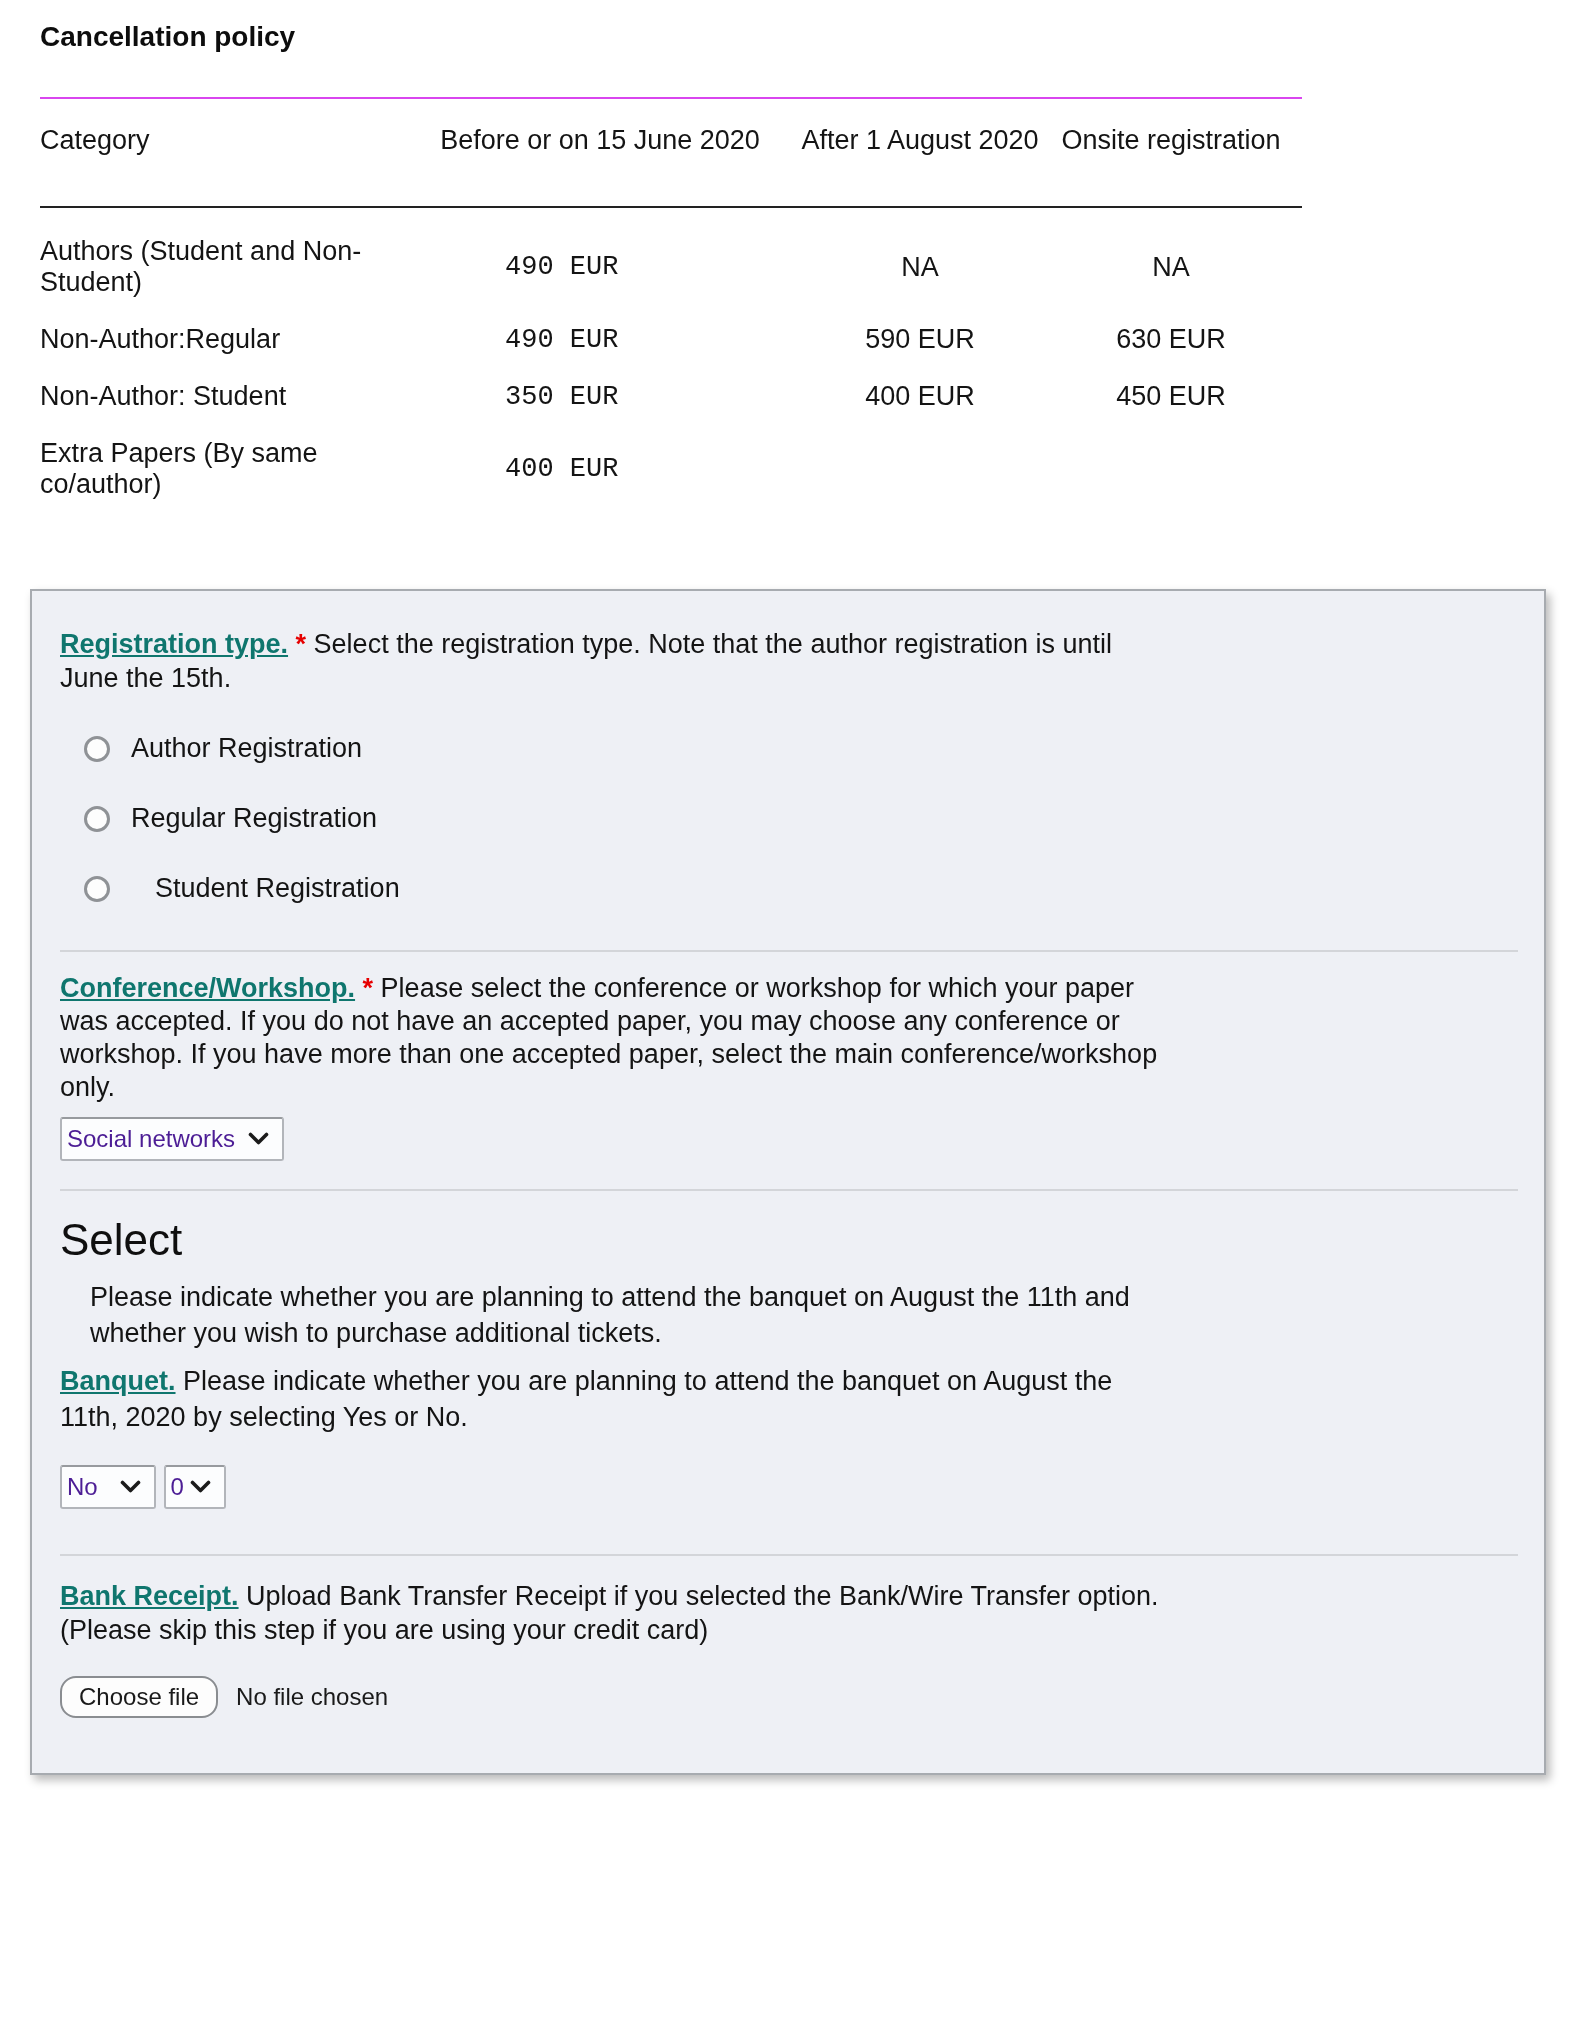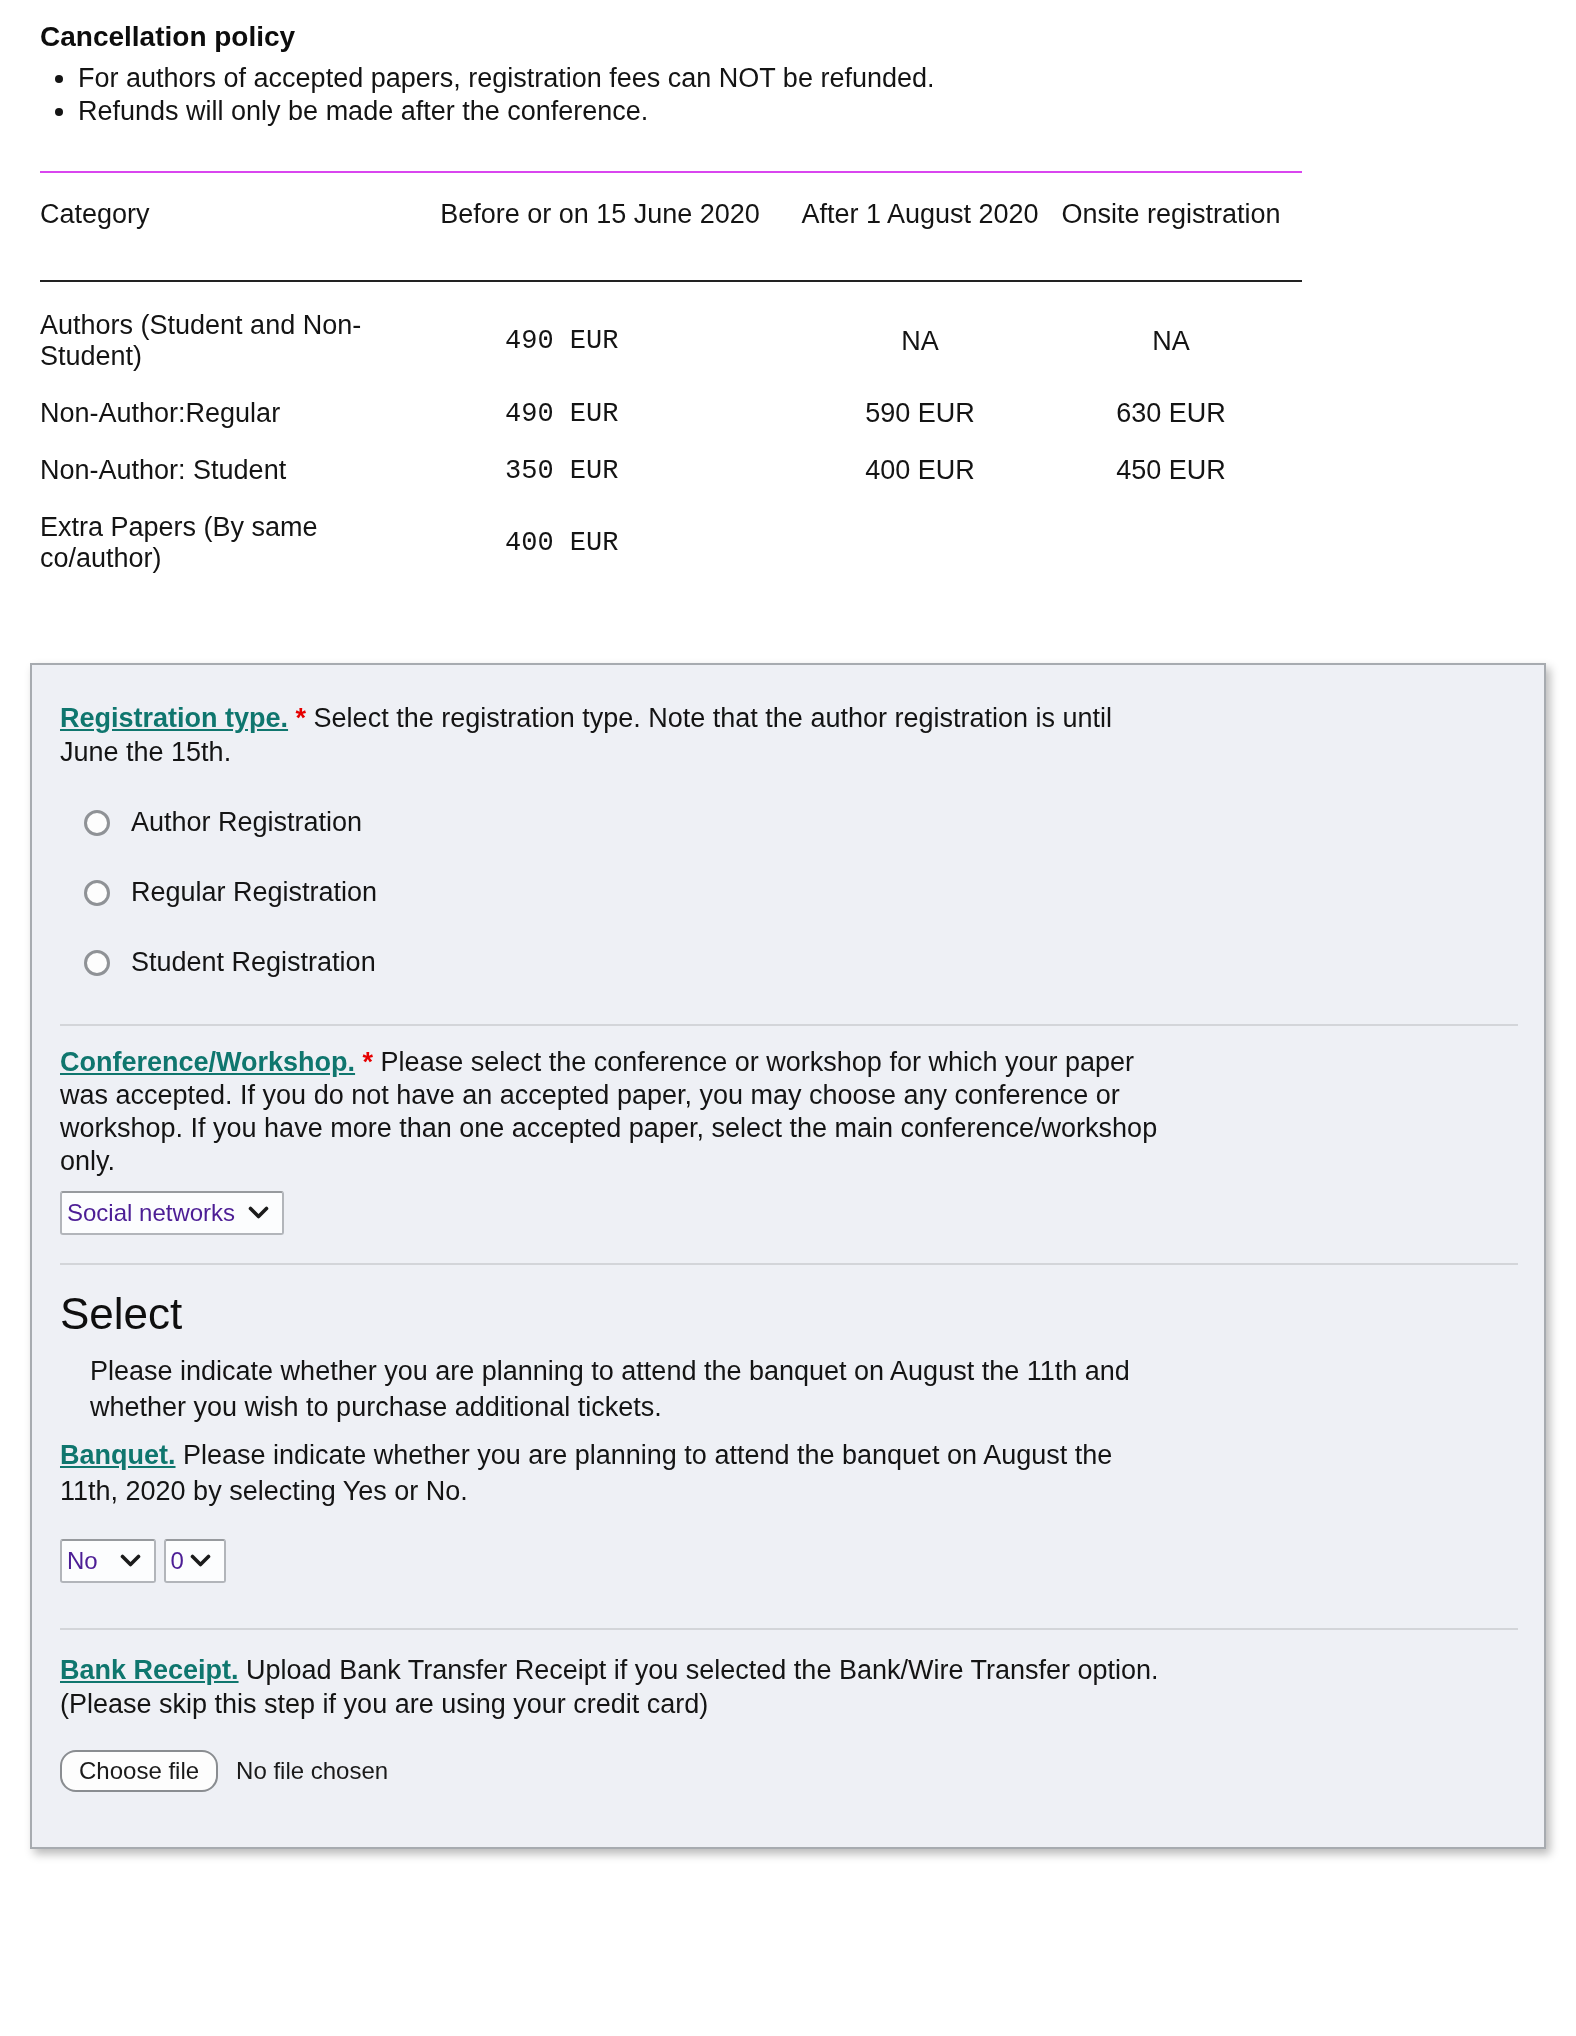--- a/index.html
+++ b/index.html
@@ -44,21 +44,21 @@
     background:var(--panel-bg);
     border:2px solid #a7abb0;
     box-shadow:4px 5px 9px rgba(0,0,0,0.28);
     padding:36px 26px 55px 28px;
   }
   .field-para{margin:0;line-height:34px;max-width:1115px;color:#141414;}
   .field-label{font-weight:bold;color:#0f766e;text-decoration:underline;}
   .req{color:var(--accent);font-weight:bold;}
   .radios{margin:38px 0 0 24px;}
   .radio-row{display:flex;align-items:center;margin-bottom:39px;cursor:pointer;}
-  .radio-row:last-child{margin-bottom:12px;}
+  .radio-row:last-child{margin-bottom:12px;gap:24px;}
   .radio-circle{
     width:26px;height:26px;flex:0 0 26px;border:3px solid #8f9296;border-radius:50%;
     background:#fdfdfd;margin-right:21px;
   }
   .radio-label{font-size:27px;color:#141414;}
   .divider{border:none;border-top:2px solid #d3d5d9;margin:0;}
   .div1{margin-top:46px;margin-bottom:20px;}
   .div2{margin-top:28px;}
   .div3{margin-top:45px;margin-bottom:23px;}
   .conf-para{line-height:33px;}
@@ -86,24 +86,20 @@
     border-radius:16px;padding:5px 17px;line-height:28px;cursor:pointer;
     font-family:"Liberation Sans","DejaVu Sans",sans-serif;
   }
   .file-status{font-size:24px;margin-left:18px;color:#1a1a1a;}
 </style>
 </head>
 <body>
 
 <div class="top">
   <h3 class="sec-heading">Cancellation policy</h3>
-  <ul class="bullets">
-      <li>For authors of accepted papers, registration fees can NOT be refunded.</li>
-      <li>Refunds will only be made after the conference.</li>
-    </ul>
 
 
   <table class="price-table">
     <colgroup>
         <col class="c1">
         <col class="c2">
         <col class="c3">
         <col class="c4">
       </colgroup>
     <thead>

